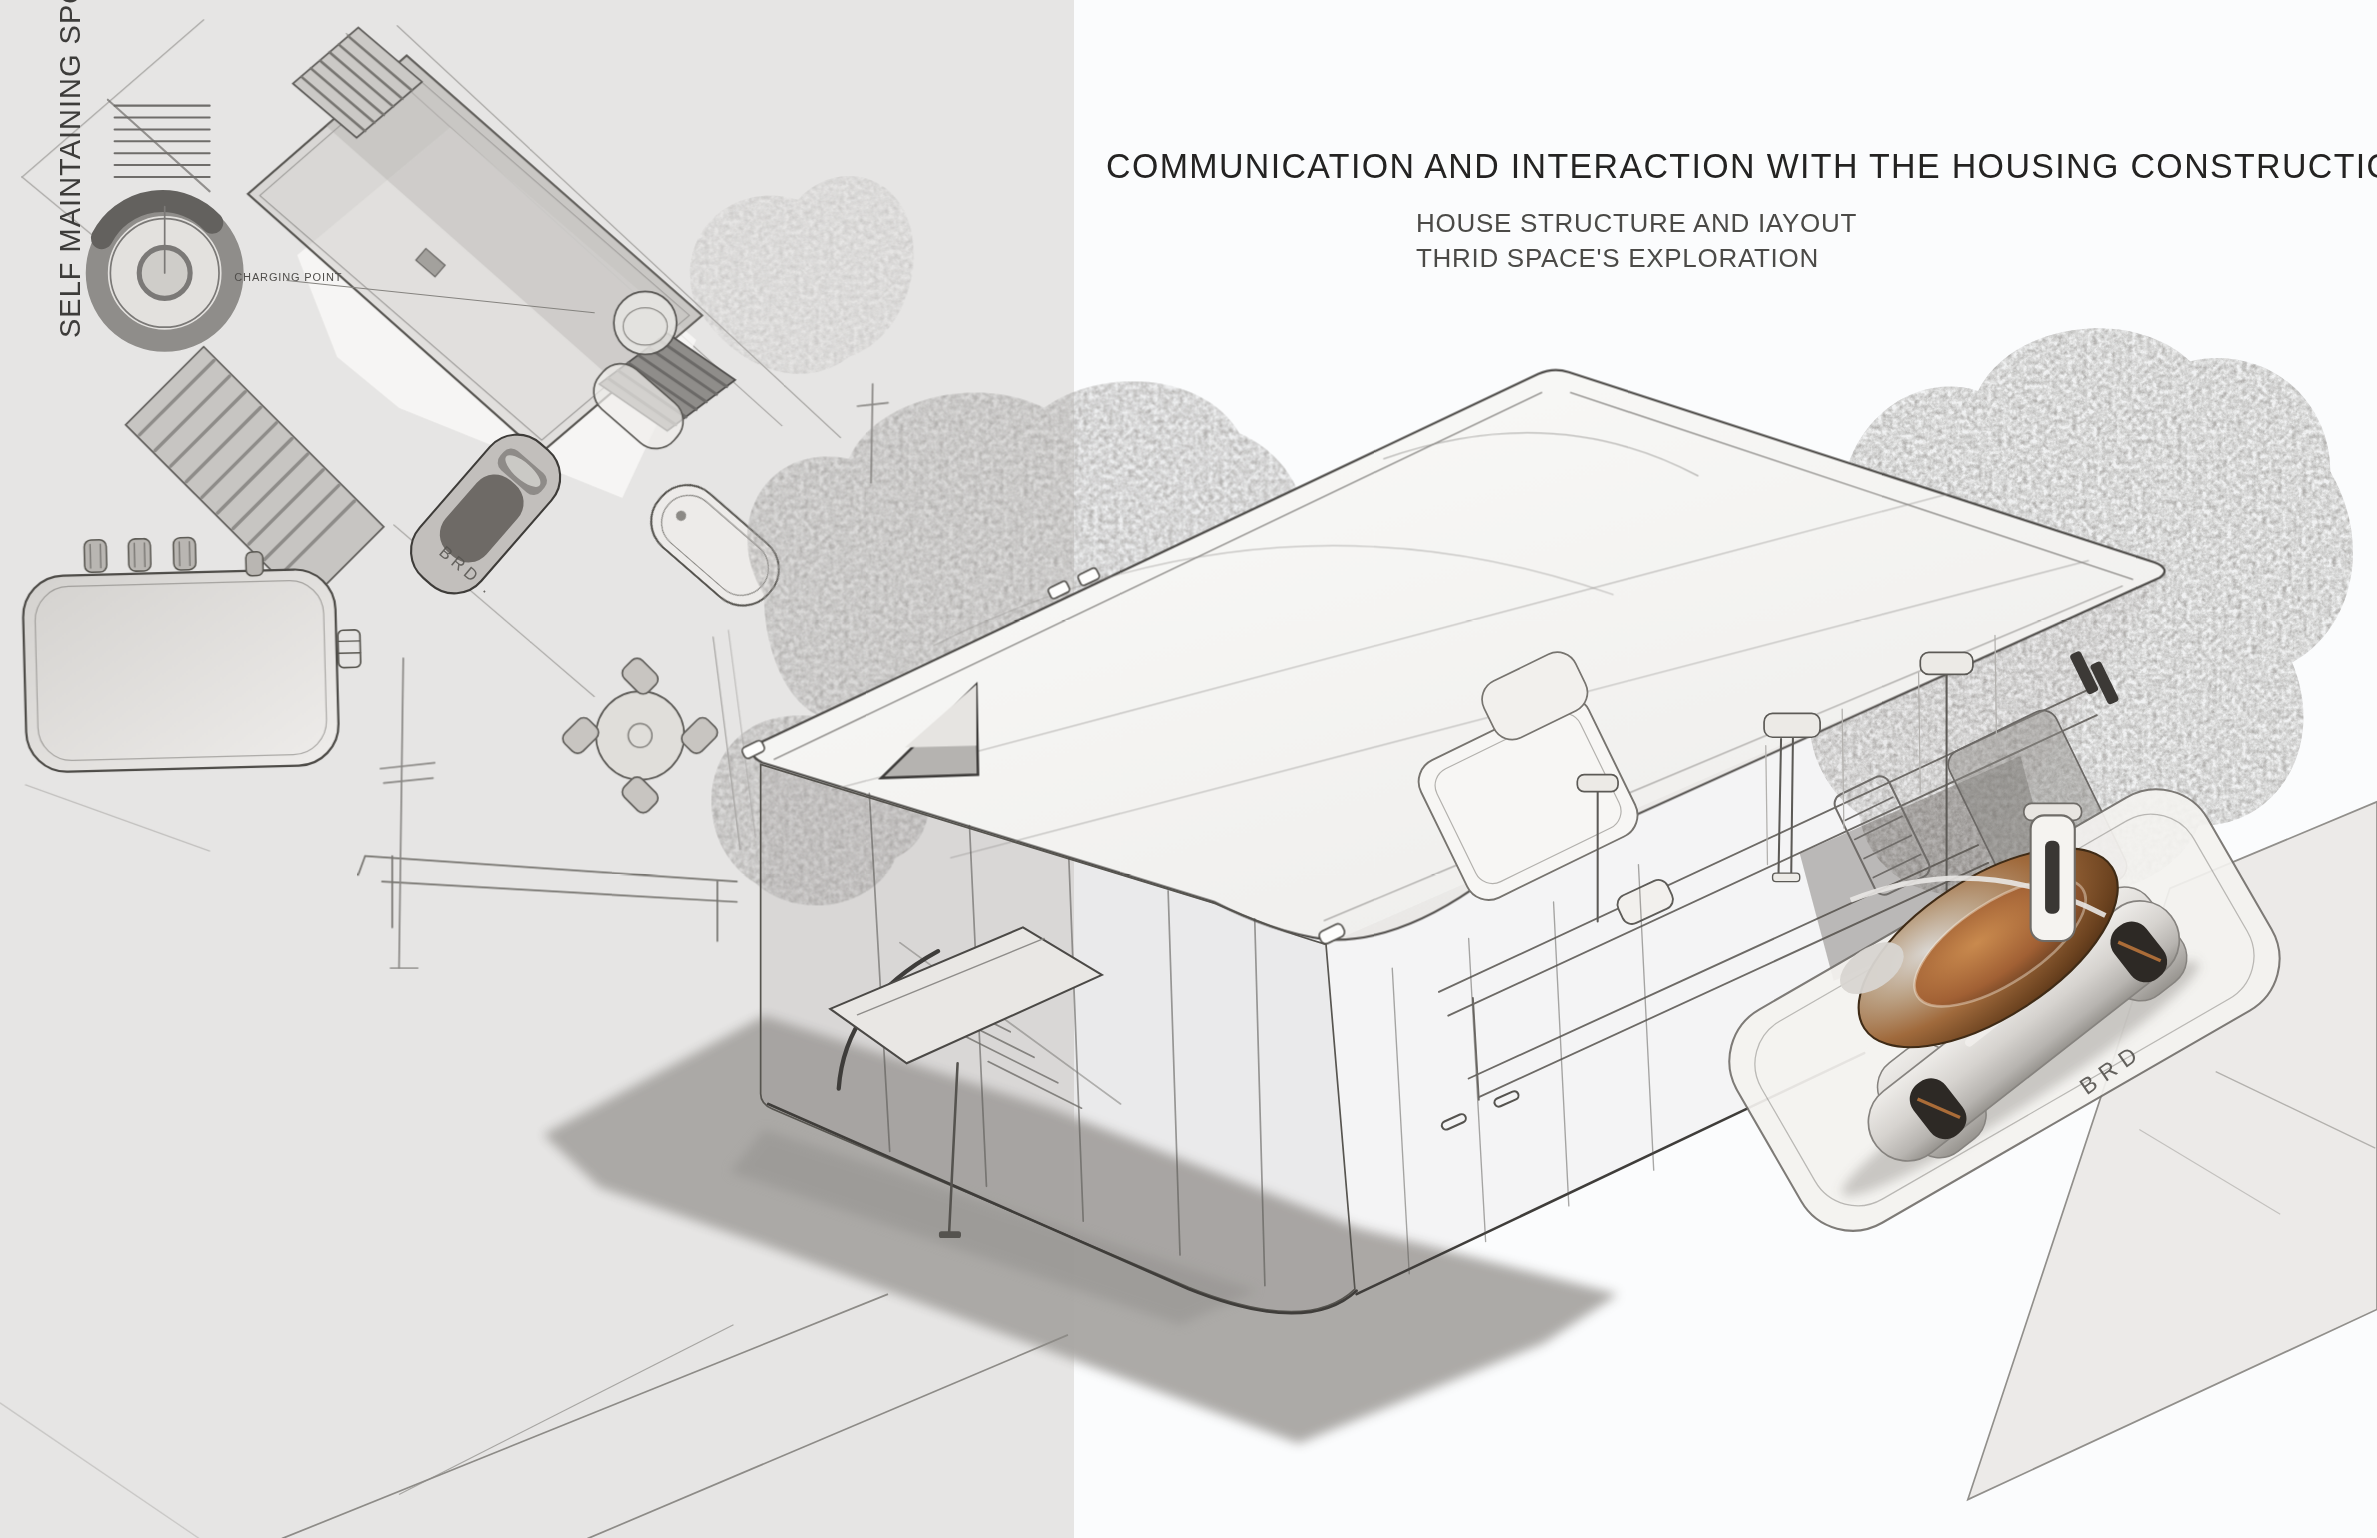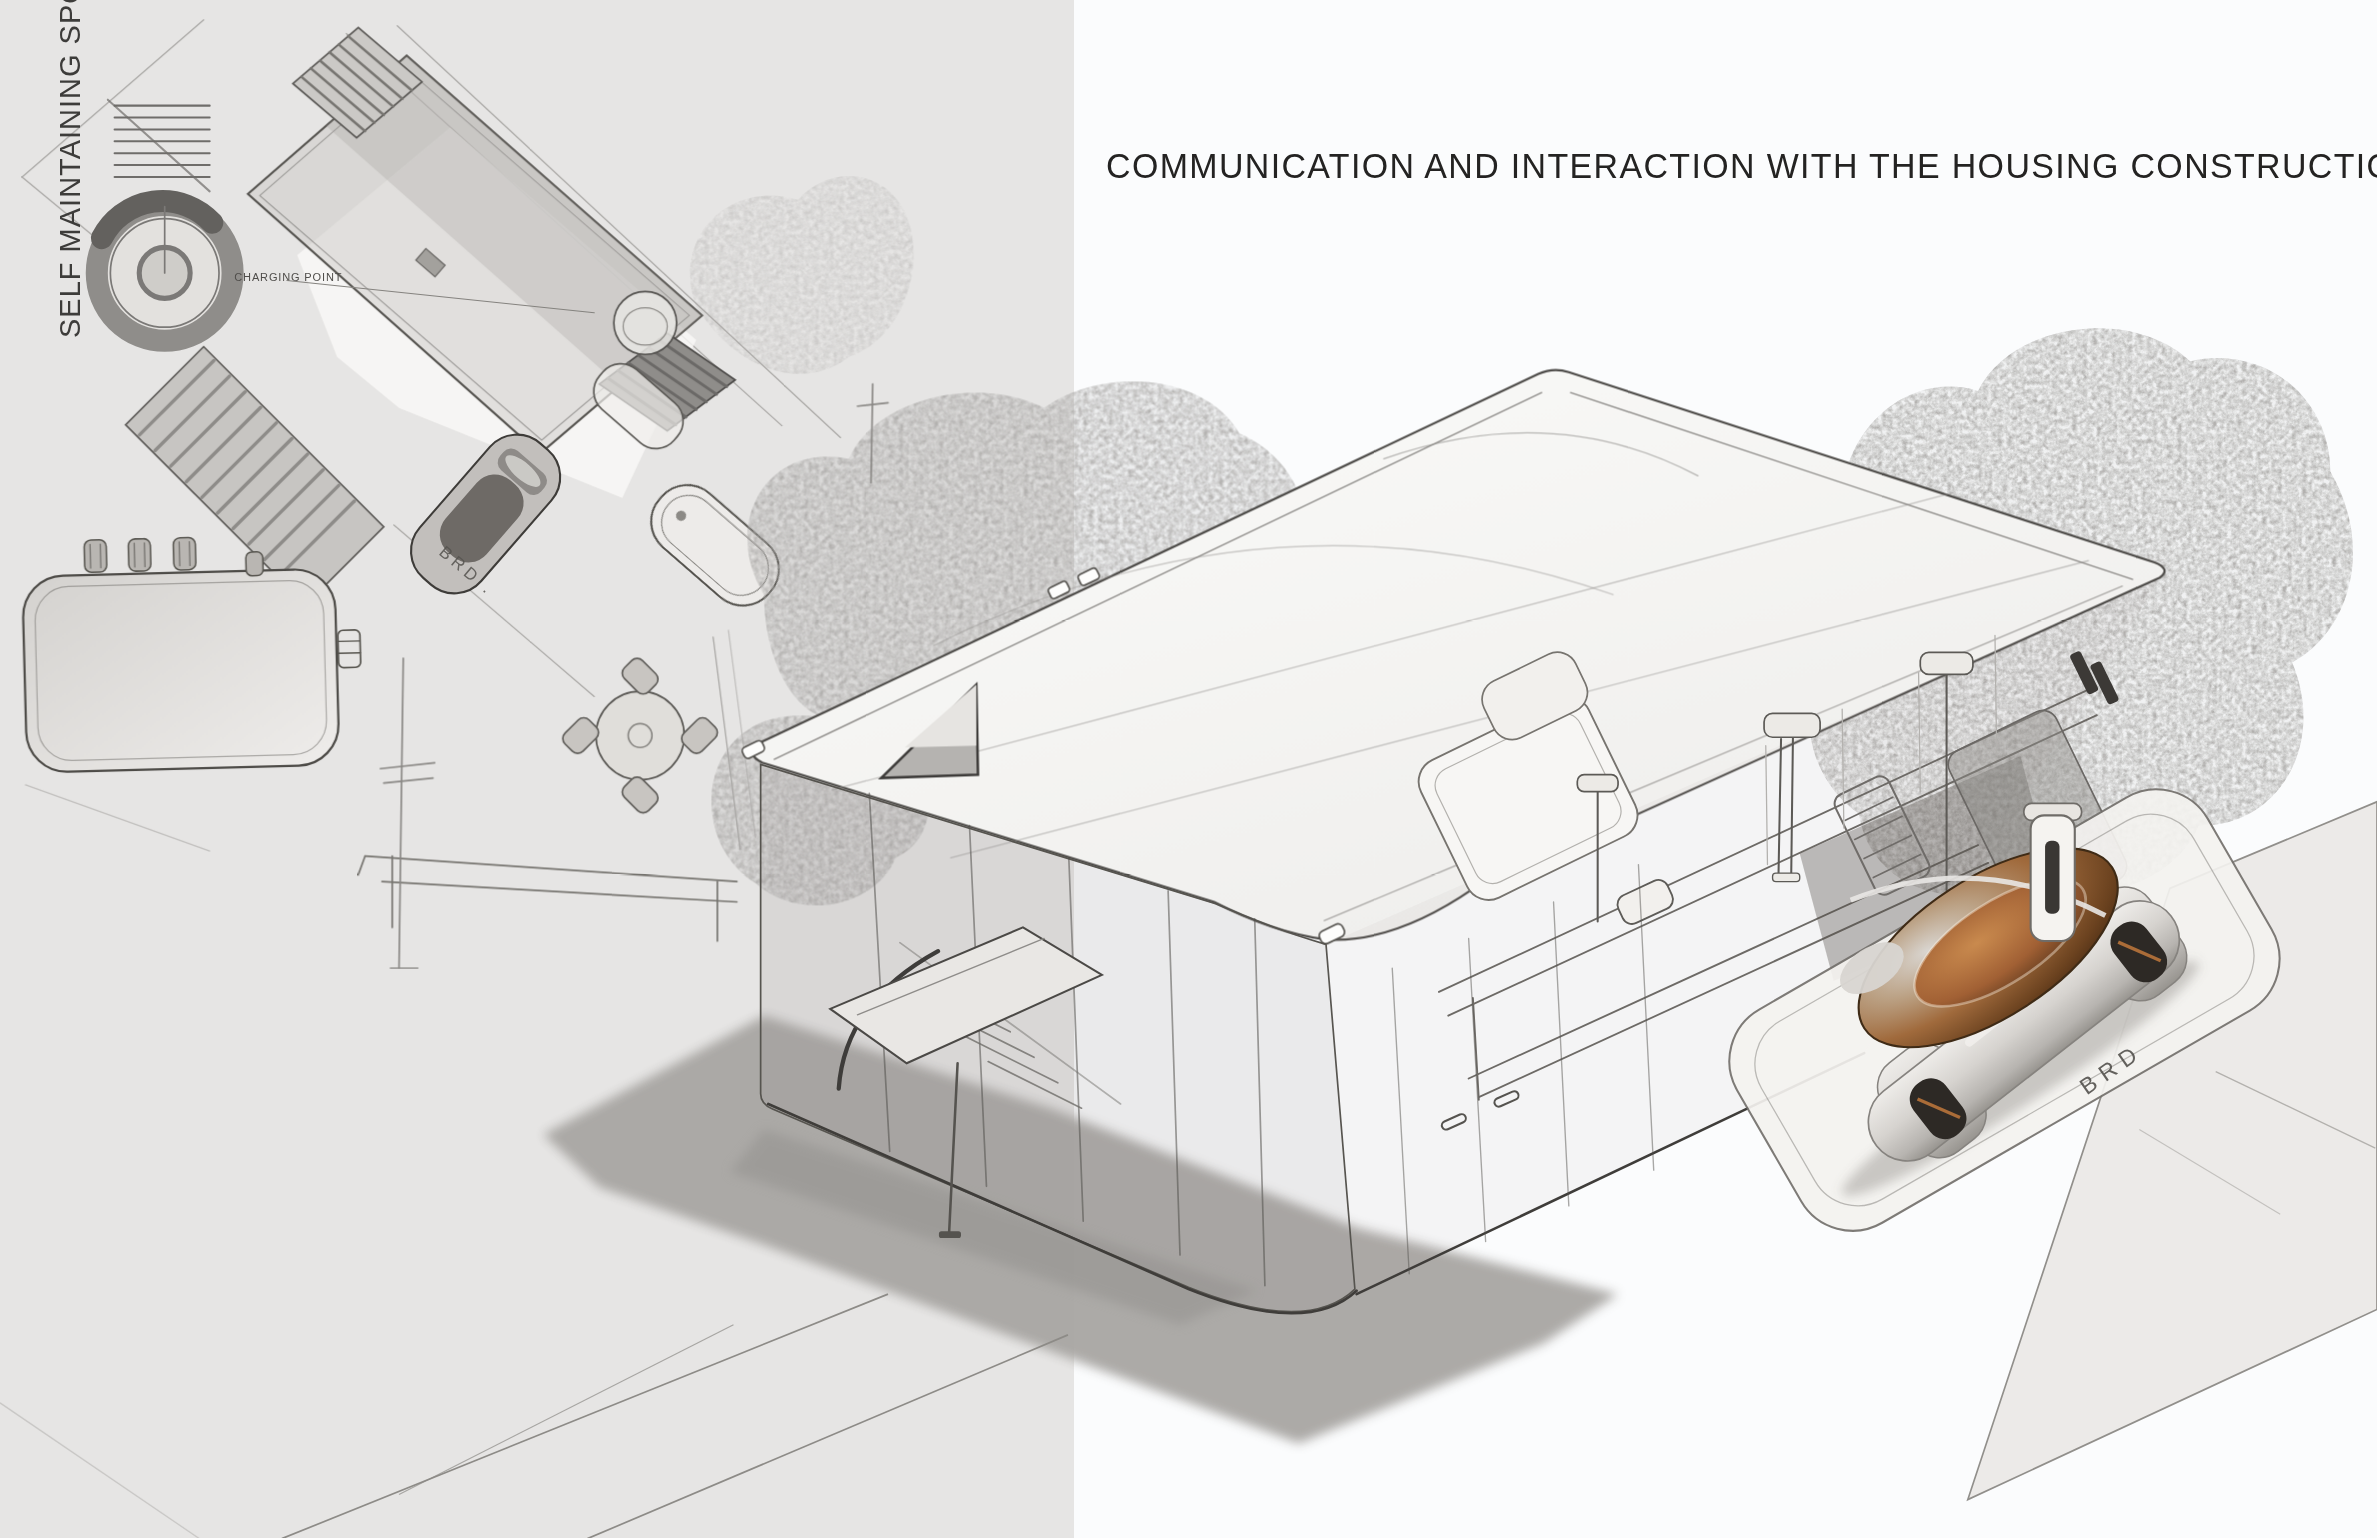--- a/index.html
+++ b/index.html
@@ -399,15 +399,19 @@
       <g>
         <rect x="2384" y="946" width="68" height="20" rx="9" fill="#e8e5e1" stroke="#6f6c68" stroke-width="2"></rect>
         <rect x="2392" y="960" width="52" height="148" rx="16" fill="#f5f3f0" stroke="#6f6c68" stroke-width="2.5"></rect>
         <rect x="2409" y="990" width="17" height="86" rx="7" fill="#3a3734"></rect>
       </g>
       <text transform="rotate(-35 2458 1290)" x="2458" y="1290" font-size="27" letter-spacing="9" fill="#4a4844" opacity=".85">BRD</text>
     </g>
   </svg>
 
   <div class="title">COMMUNICATION AND INTERACTION WITH THE HOUSING CONSTRUCTION</div>
+  <div class="subtitle">
+    <div>HOUSE STRUCTURE AND IAYOUT</div>
+    <div>THRID SPACE'S EXPLORATION</div>
+  </div>
   <div class="side-label">SELF MAINTAINING SPOT</div>
 </div>
 
 
 </body></html>

